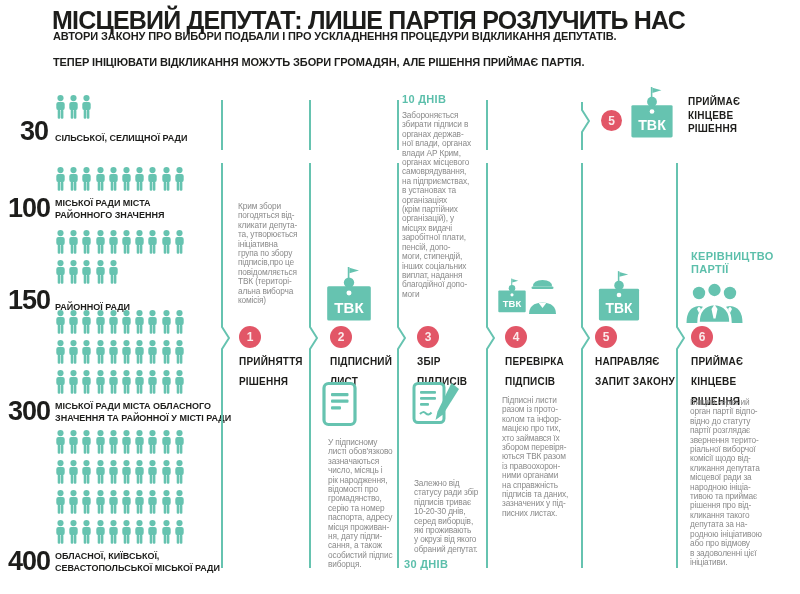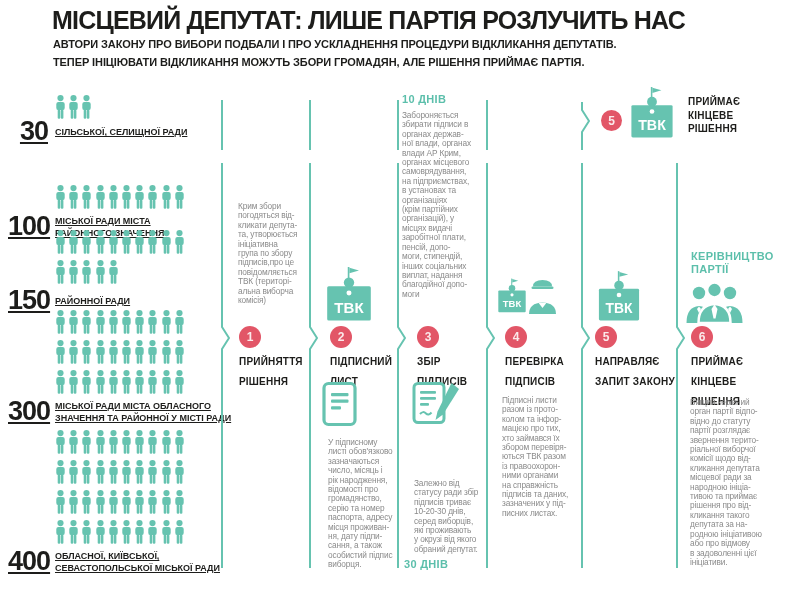--- a/index.html
+++ b/index.html
@@ -3,28 +3,28 @@
 <meta charset="utf-8">
 <style>
   html,body{margin:0;padding:0;background:#fff;}
   body{width:800px;height:594px;position:relative;overflow:hidden;
        font-family:"Liberation Sans",sans-serif;color:#1d1d1b;}
   .abs{position:absolute;}
 
   
   .title{left:52px;top:6px;font-size:25px;font-weight:bold;letter-spacing:-0.8px;white-space:nowrap;}
   .sub{left:53px;font-size:11px;font-weight:bold;letter-spacing:-0.1px;white-space:nowrap;}
-  .sub1{top:38px;} .sub2{top:56px;}
+  .sub1{top:30px;} .sub2{top:56px;}
 
   
   .group{position:absolute;left:8px;width:230px;}
-  .g0{top:95px;} .g1{top:185px;} .g2{top:230px;} .g3{top:310px;} .g4{top:430px;}
+  .g0{top:95px;} .g1{top:167px;} .g2{top:230px;} .g3{top:310px;} .g4{top:430px;}
   .icon-row{display:flex;gap:2.2px;margin-left:47px;margin-bottom:6px;height:24px;}
   .person{width:11px;height:24px;fill:#66c3b0;}
-  .caption{display:flex;align-items:center;margin-top:-3px;text-decoration:underline;}
+  .caption{display:flex;align-items:flex-end;margin-top:-3px;}
   .g0 .caption{margin-top:-7px;}
   .num{width:40px;text-align:right;font-size:27px;line-height:26px;font-weight:bold;letter-spacing:-1px;}
   .glabel{margin-left:7px;font-size:9px;font-weight:bold;line-height:11.5px;white-space:pre-line;padding-top:4px;}
 
   
   .vline{position:absolute;top:100px;width:16px;height:470px;}
   .vline path{stroke:#66c3b0;stroke-width:2;fill:none;}
   .lx1{left:214px;} .lx2{left:302px;} .lx3{left:390px;} .lx4{left:479px;} .lx5{left:574px;} .lx6{left:669px;}
 
   

